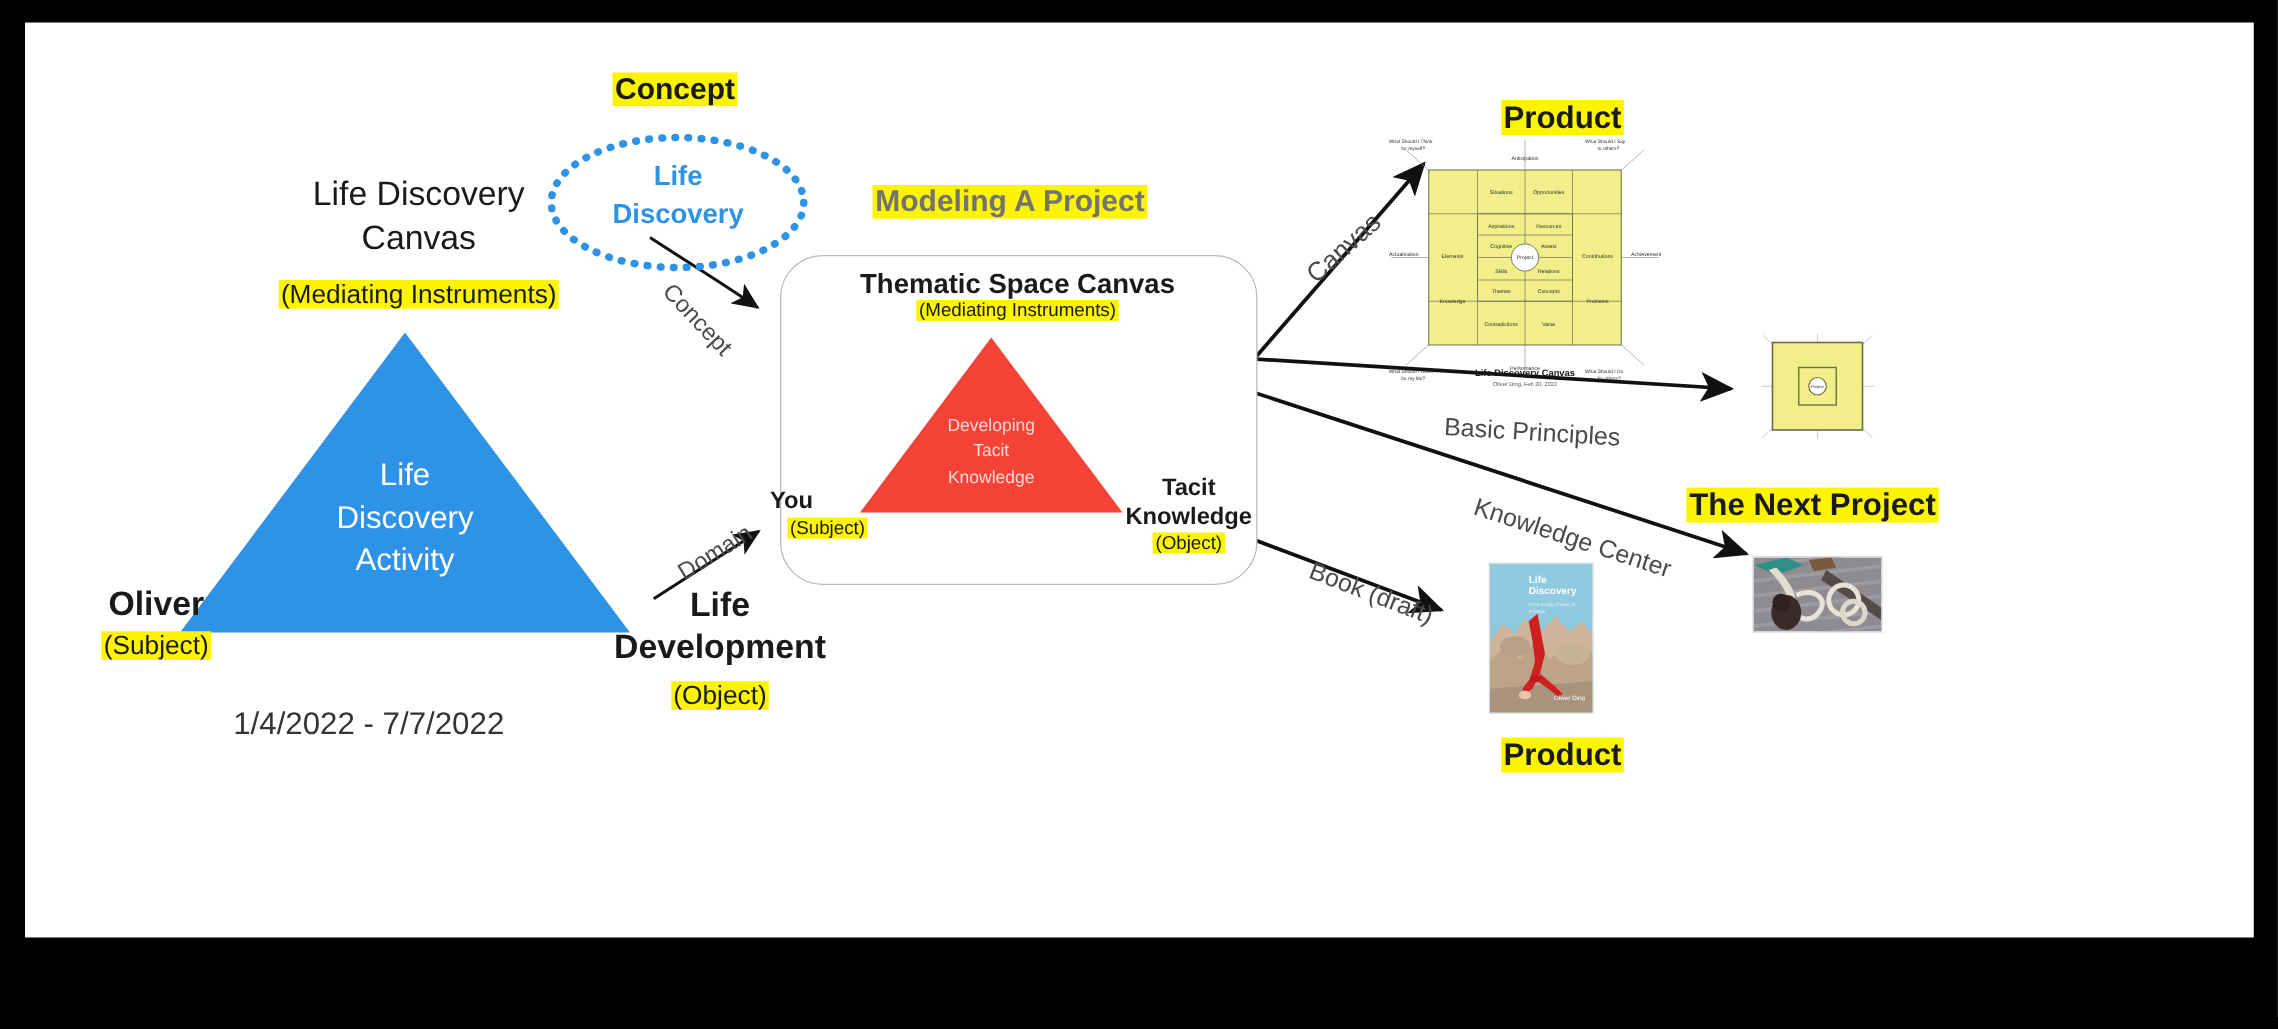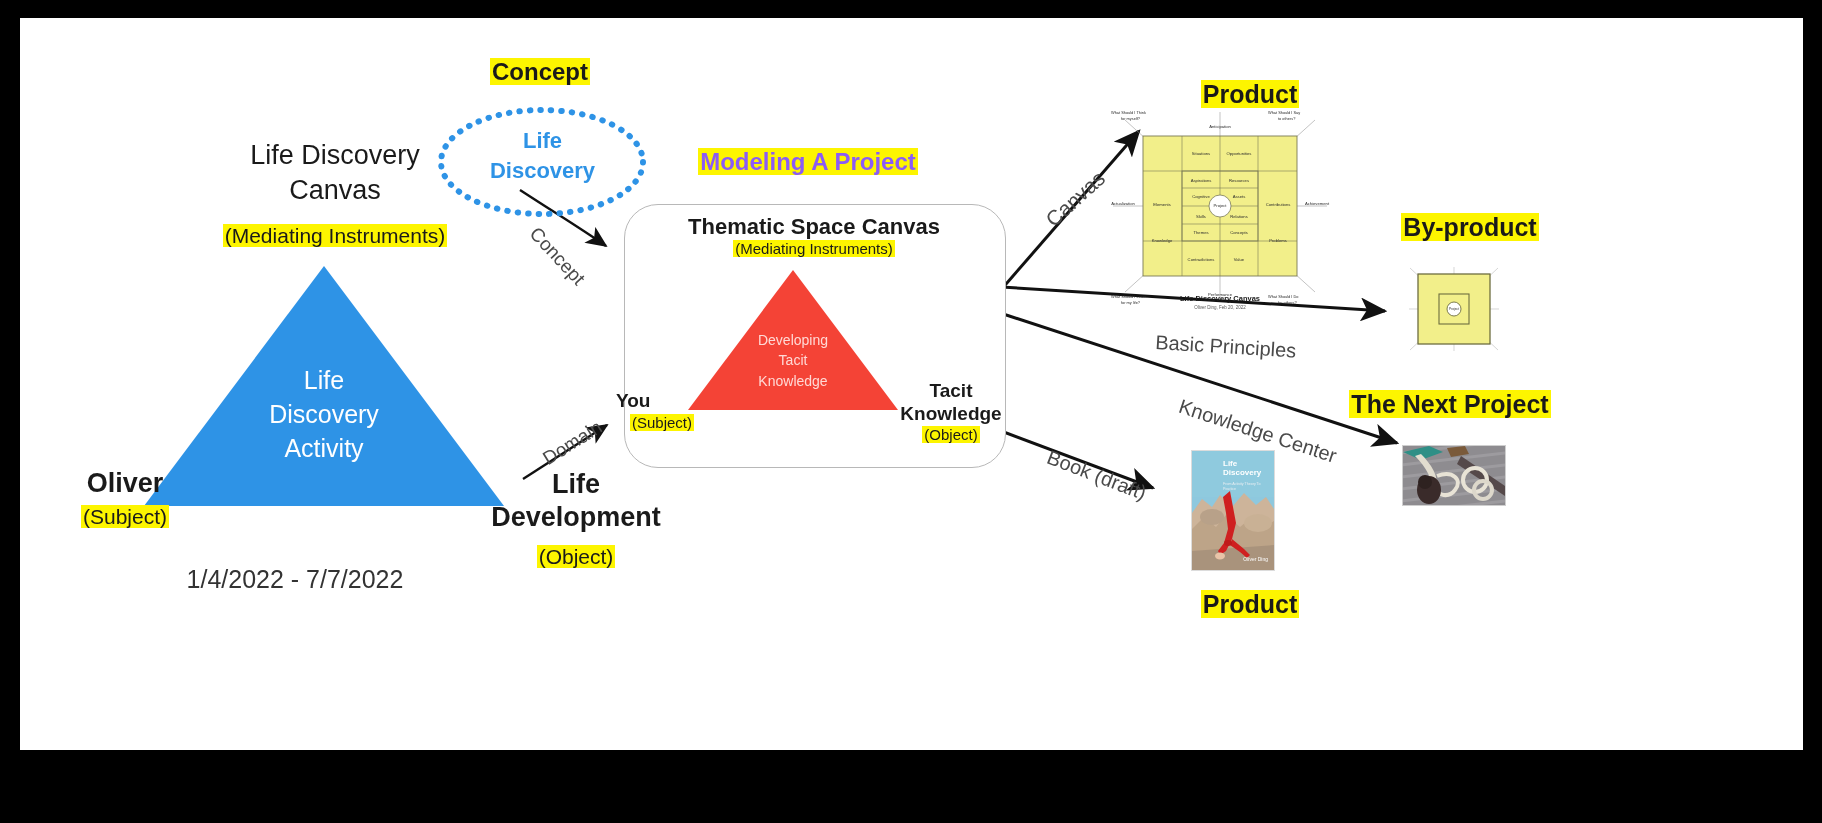--- a/index.html
+++ b/index.html
@@ -85,21 +85,21 @@
   }
   #concept-ellipse-label {
     left: 440px; top: 108px; width: 165px;
     text-align: center; color: #2e93e6; font-size: 22px;
     font-weight: bold; line-height: 1.36;
   }
 
   
   #modeling-tag {
     left: 668px; top: 130px; width: 240px;
-    text-align: center; font-size: 24px; font-weight: bold; color: #8b5cf6;
+    text-align: center; font-size: 24px; font-weight: bold; color: #737373;
   }
   #project-box {
     left: 604px; top: 186px; width: 380px; height: 262px;
     border: 1.5px solid #b8b8b8; border-radius: 34px; background: #ffffff;
   }
   #tsc-title {
     left: 614px; top: 196px; width: 360px;
     text-align: center; font-size: 22px; font-weight: bold; color: #1a1a1a;
   }
   #tsc-sub {
@@ -297,23 +297,20 @@
   <div class="abs" id="tacit-name">
     <div>Tacit</div>
     <div>Knowledge</div>
   </div>
   <div class="abs" id="tacit-role">
     <span class="hl">(Object)</span>
   </div>
 
   <div class="abs" id="product-tag-1">
     <span class="hl">Product</span>
-  </div>
-  <div class="abs" id="byproduct-tag">
-    <span class="hl">By-product</span>
   </div>
   <div class="abs" id="nextproject-tag">
     <span class="hl">The Next Project</span>
   </div>
   <div class="abs" id="product-tag-2">
     <span class="hl">Product</span>
   </div>
 
   <svg class="abs" id="canvas-thumb" viewBox="0 0 230 200" width="230" height="200">
 

